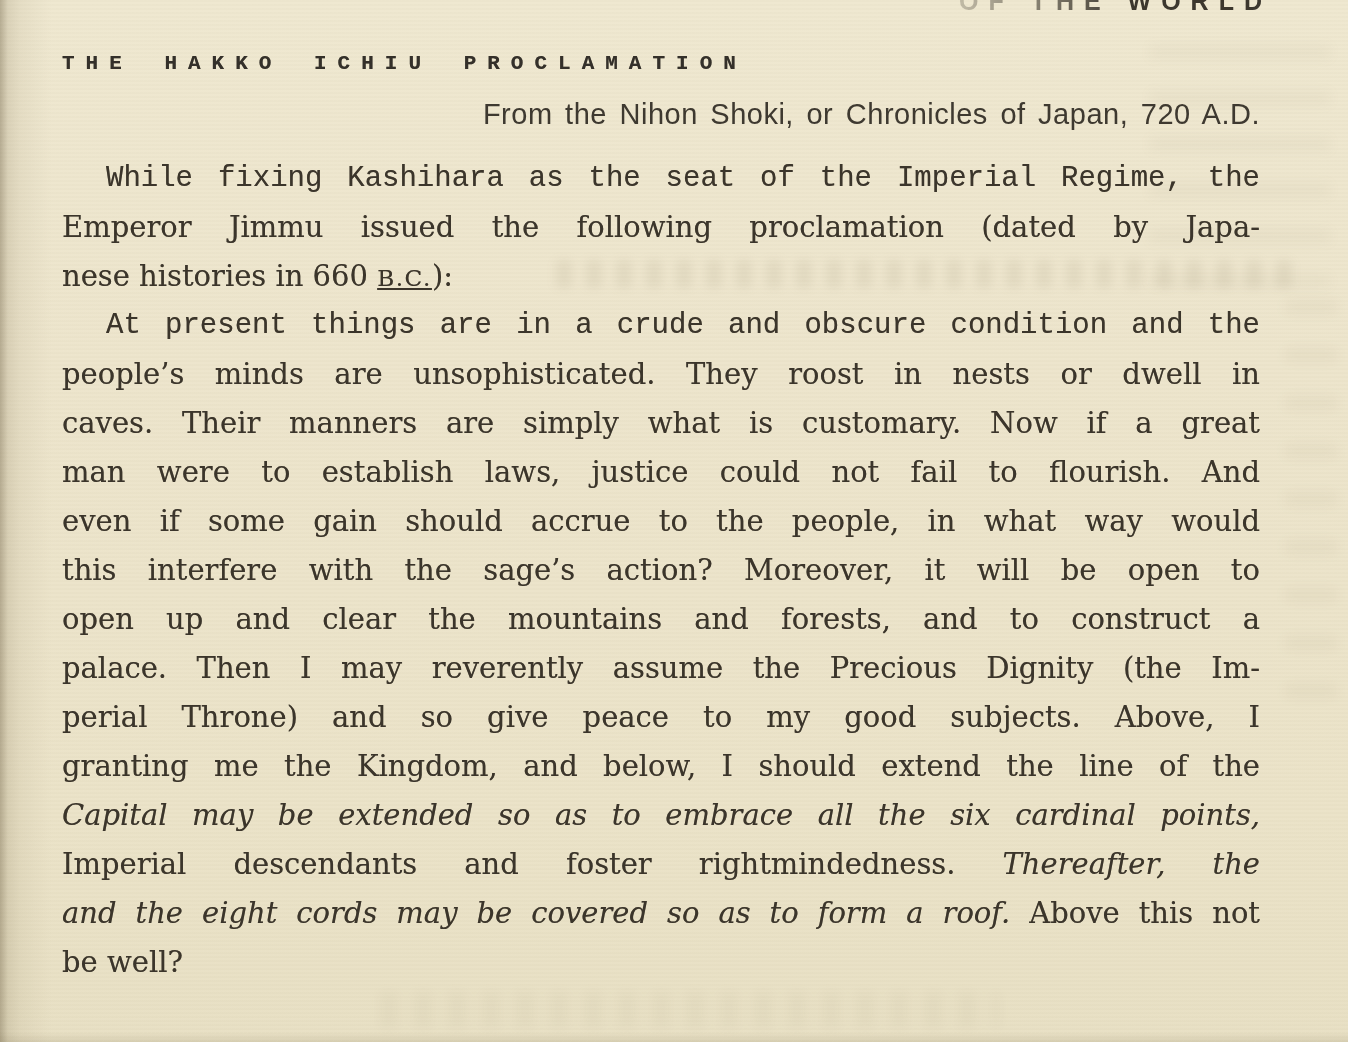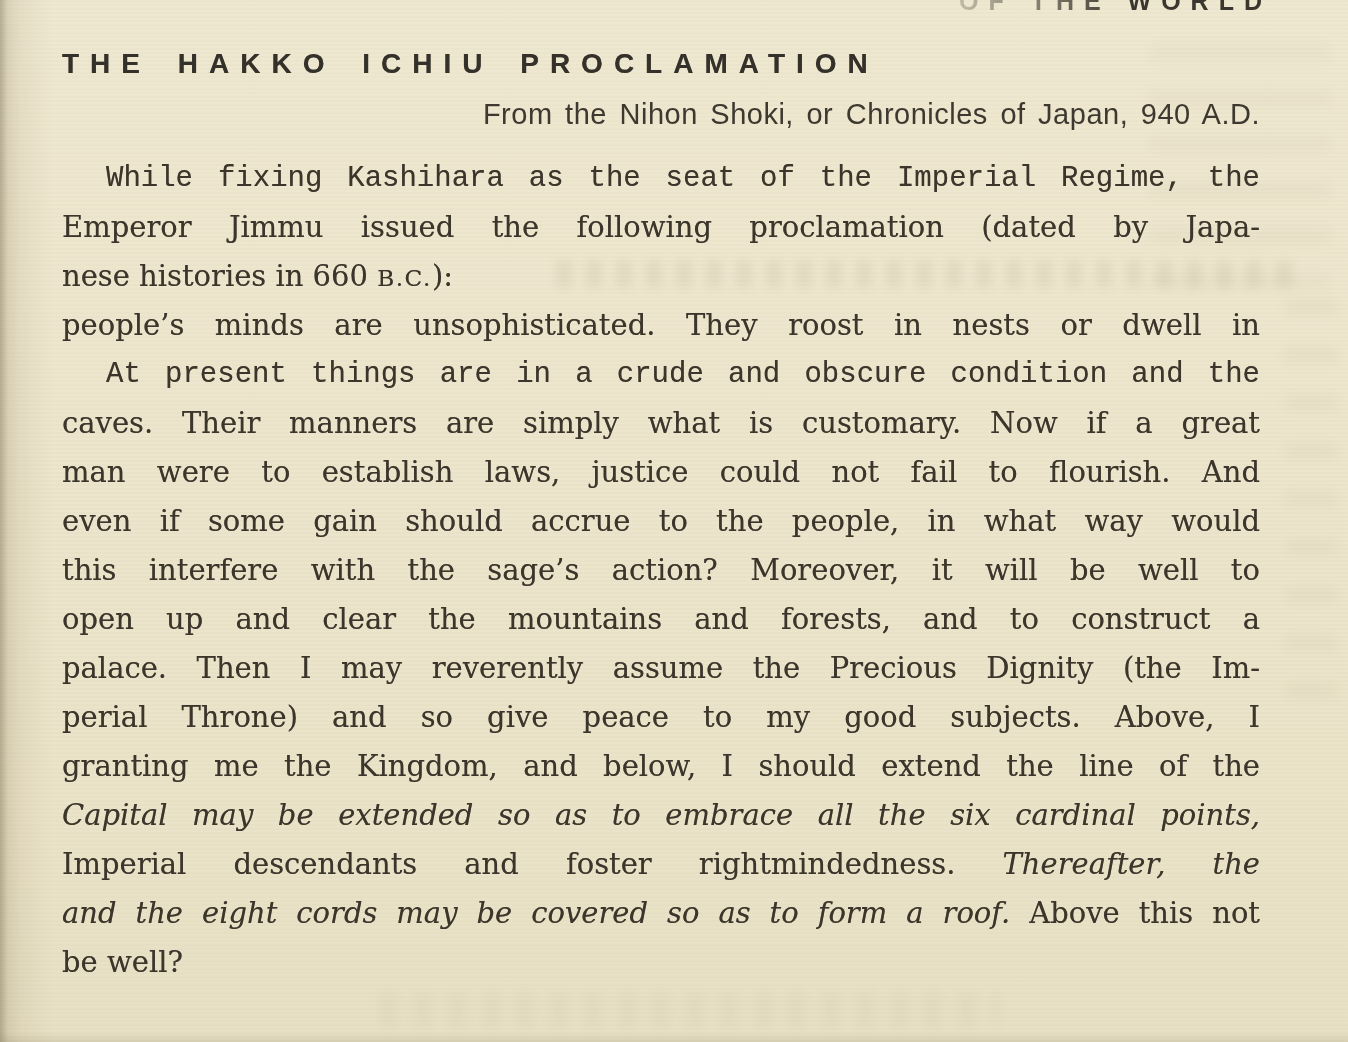--- a/index.html
+++ b/index.html
@@ -49,23 +49,23 @@
     color:#3c372e;
     -webkit-mask-image:linear-gradient(90deg, rgba(0,0,0,0.25) 0%, #000 55%);
             mask-image:linear-gradient(90deg, rgba(0,0,0,0.25) 0%, #000 55%);
   }
   .content{
     position:absolute;left:62px;right:88px;top:0;
   }
   .title{
     margin-top:46px;
     line-height:36px;
-    font-family:Liberation Sans, sans-serif;
+    font-family:Liberation Mono, monospace;
     font-weight:bold;
-    font-size:28px;
+    font-size:21px;
     letter-spacing:11px;
     word-spacing:8px;
     color:var(--title-ink);
     text-shadow:0 0 0.5px rgba(50,44,34,0.55);
   }
   .subtitle{
     margin-top:14px;
     line-height:36px;
     text-align:right;
     font-family:"Liberation Sans", sans-serif;
@@ -86,21 +86,21 @@
     -moz-text-align-last:justify;
     text-align-last:justify;
     overflow:hidden;
   }
   .line.indent{text-indent:44px;font-family:Liberation Mono, monospace;}
   .line.last{
     -moz-text-align-last:left;
     text-align-last:left;
   }
   .it{font-style:italic;}
-  .sc{font-size:0.8em;letter-spacing:1.5px;}
+  .sc{font-size:0.8em;letter-spacing:1.5px;text-decoration:underline;}
   
   .smudge{position:absolute;pointer-events:none;}
   .smudge-1{
     left:556px;top:260px;width:744px;height:28px;
     background:repeating-linear-gradient(90deg, rgba(148,136,108,0.22) 0 16px, rgba(148,136,108,0) 16px 30px);
     filter:blur(5px);opacity:0.55;
   }
   .smudge-2{
     left:1150px;top:46px;width:180px;height:240px;
     background:repeating-linear-gradient(180deg, rgba(150,138,110,0.14) 0 12px, rgba(150,138,110,0) 12px 46px);
@@ -130,35 +130,35 @@
   <div class="smudge smudge-3"></div>
   <div class="smudge smudge-4"></div>
 
   <div class="running-head">
     <span>OF THE WORLD</span>
   </div>
 
   <div class="content">
     <div class="title">THE HAKKO ICHIU PROCLAMATION</div>
 
-    <div class="subtitle">From the Nihon Shoki, or Chronicles of Japan, 940 A.D.</div>
+    <div class="subtitle">From the Nihon Shoki, or Chronicles of Japan, 720 A.D.</div>
 
     <div class="bodytext" id="body-text">
         <div>
           <div class="line indent"><span>While fixing Kashihara as the seat of the Imperial Regime, the</span></div>
           <div class="line"><span>Emperor Jimmu issued the following proclamation (dated by Japa-</span></div>
           <div class="line last"><span>nese histories in 660 </span><span class="sc">B.C.</span><span>):</span></div>
         </div>
         <div>
+          <div class="line indent"><span>At present things are in a crude and obscure condition and the</span></div>
           <div class="line"><span>people’s minds are unsophisticated. They roost in nests or dwell in</span></div>
-          <div class="line indent"><span>At present things are in a crude and obscure condition and the</span></div>
           <div class="line"><span>caves. Their manners are simply what is customary. Now if a great</span></div>
           <div class="line"><span>man were to establish laws, justice could not fail to flourish. And</span></div>
           <div class="line"><span>even if some gain should accrue to the people, in what way would</span></div>
-          <div class="line"><span>this interfere with the sage’s action? Moreover, it will be well to</span></div>
+          <div class="line"><span>this interfere with the sage’s action? Moreover, it will be open to</span></div>
           <div class="line"><span>open up and clear the mountains and forests, and to construct a</span></div>
           <div class="line"><span>palace. Then I may reverently assume the Precious Dignity (the Im-</span></div>
           <div class="line"><span>perial Throne) and so give peace to my good subjects. Above, I</span></div>
           <div class="line"><span>granting me the Kingdom, and below, I should extend the line of the</span></div>
           <div class="line"><span class="it">Capital may be extended so as to embrace all the six cardinal points,</span></div>
           <div class="line"><span>Imperial descendants and foster rightmindedness. </span><span class="it">Thereafter, the</span></div>
           <div class="line"><span class="it">and the eight cords may be covered so as to form a roof.</span><span> Above this not</span></div>
           <div class="line last"><span>be well?</span></div>
         </div>
       </div>

